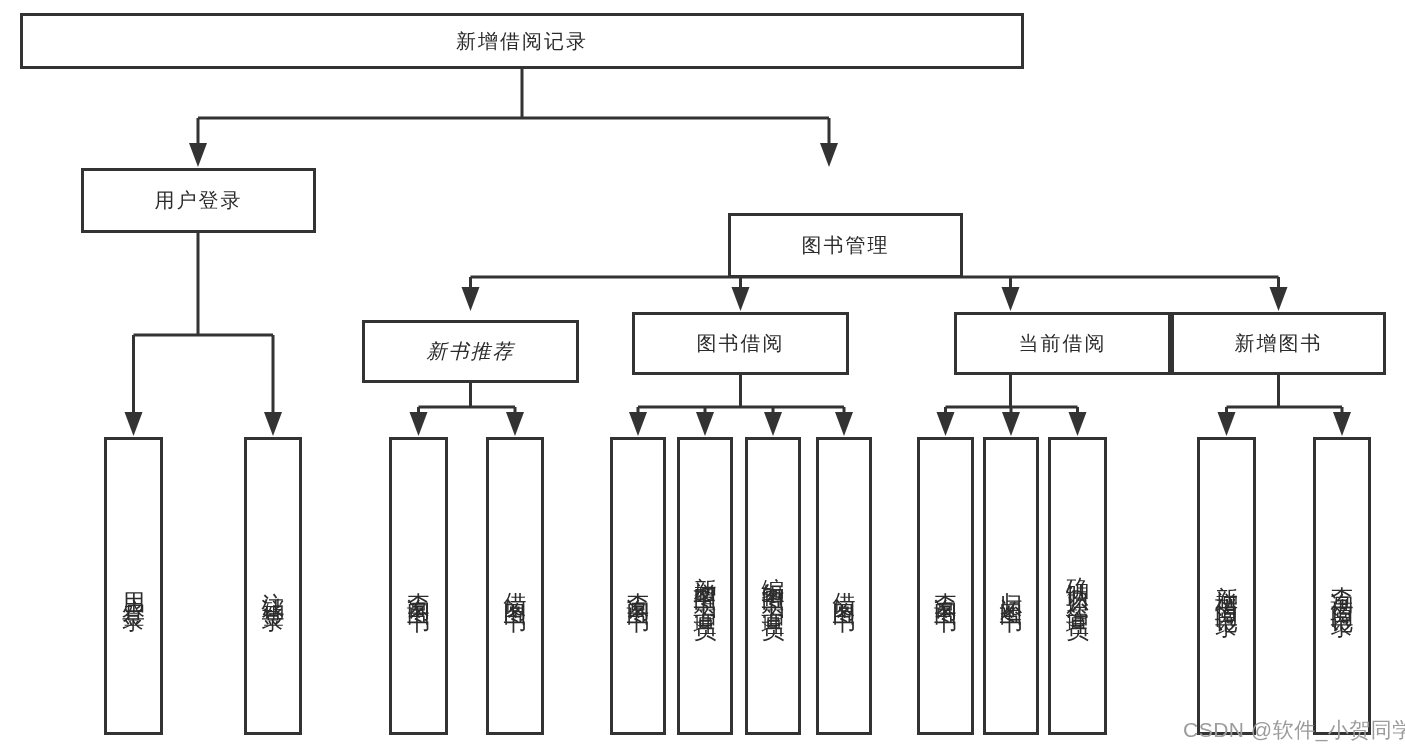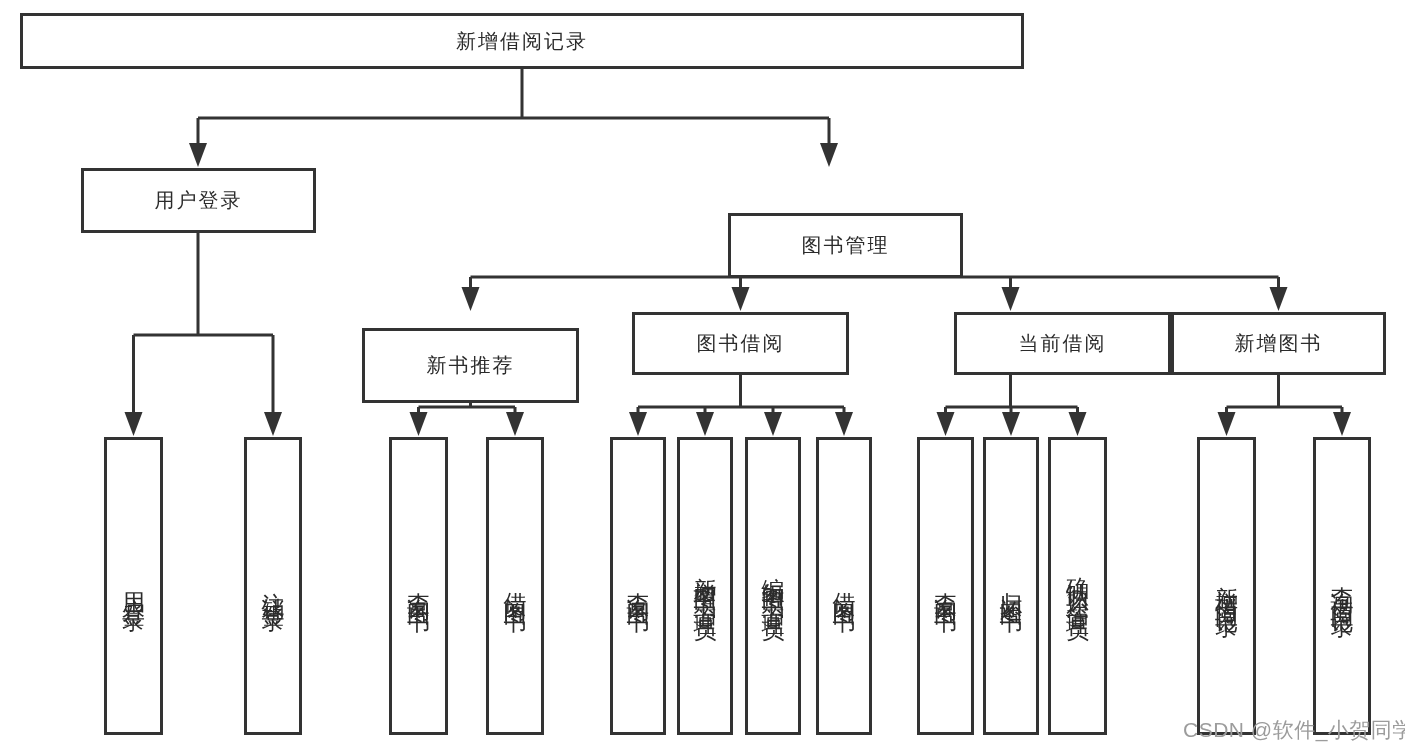--- a/index.html
+++ b/index.html
@@ -99,21 +99,21 @@
       <polygon points="1217.5,412 1235.5,412 1226.5,436" fill="currentColor"></polygon>
       <polygon points="1333,412 1351,412 1342,436" fill="currentColor"></polygon>
     </g>
   </svg>
 
   <div class="node" style="left:20px;top:13px;width:1004px;height:56px;">新增借阅记录</div>
 
   <div class="node" style="left:81px;top:168px;width:235px;height:65px;">用户登录</div>
   <div class="node" style="left:728px;top:168px;width:235px;height:65px;margin-top:45px;">图书管理</div>
 
-  <div class="node" style="left:362px;top:328px;width:217px;height:75px;">新书推荐</div>
+  <div class="node" style="left:362px;top:320px;width:217px;height:63px;font-style:italic;">新书推荐</div>
   <div class="node" style="left:632px;top:312px;width:217px;height:63px;">图书借阅</div>
   <div class="node" style="left:954px;top:312px;width:217px;height:63px;">当前借阅</div>
   <div class="node" style="left:1171px;top:312px;width:215px;height:63px;">新增图书</div>
 
   <div class="leaf" style="left:104px;width:59px;">
     <span class="vtxt">用户登录</span>
   </div>
   <div class="leaf" style="left:244px;width:58px;">
     <span class="vtxt">注销登录</span>
   </div>

